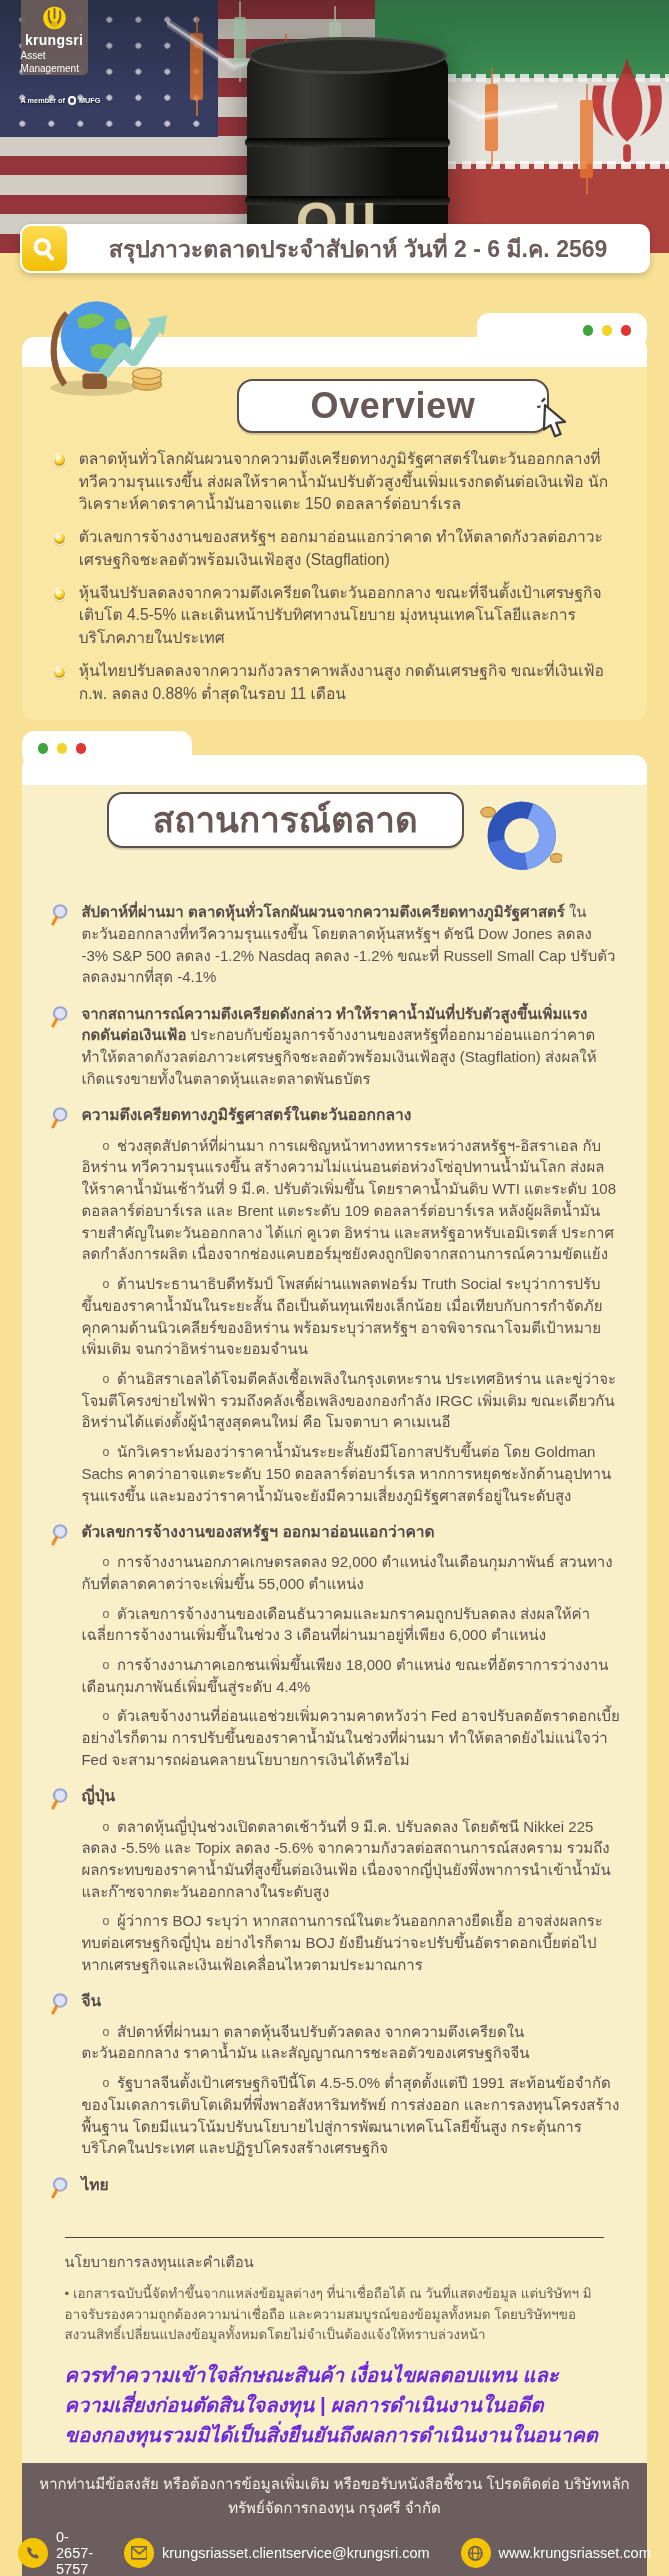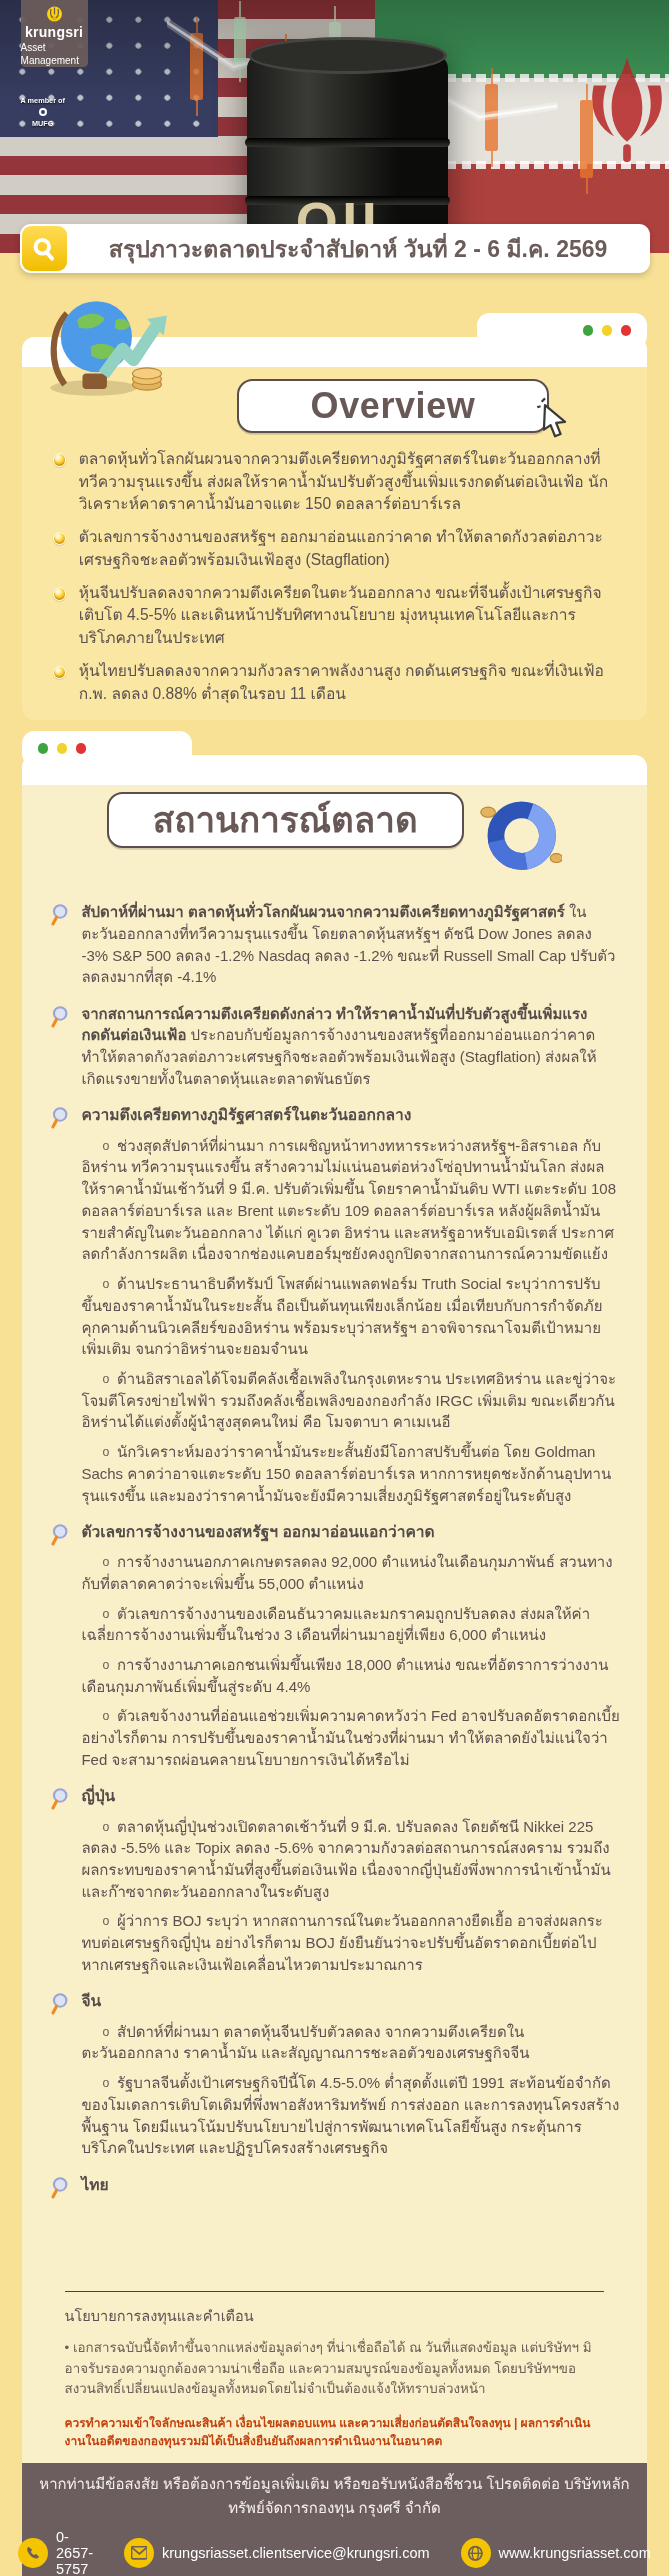--- a/index.html
+++ b/index.html
@@ -26,26 +26,26 @@
   .chartline{ position:absolute; left:167px; top:0; opacity:.9; }
   .barrel{ position:absolute; left:247px; top:54px; width:201px; height:212px;
     background:linear-gradient(90deg,#1c1c1a,#3a3a36 30%,#0c0c0b 75%); border-radius:14.5px; box-shadow:0 0 33px rgba(0,0,0,.45); }
   .barrel .lid{ position:absolute; left:1.1px; right:1.1px; top:-16.7px; height:37px; background:#2c2c29;
     border:3.3px solid #45443f; border-radius:50%; }
   .barrel .rib{ position:absolute; left:-2.2px; right:-2.2px; height:9px; border-radius:4.5px;
     background:linear-gradient(180deg,#000,#34342f); }
   .rib.r1{ top:84px; } .rib.r2{ top:142px; }
   .oil-label{ position:absolute; bottom:14.5px; width:100%; text-align:center; font-size:54px; font-weight:bold;
     color:#D9CBA1; letter-spacing:4.5px; }
-  .brandbox{ position:absolute; left:20.6px; top:0; width:67px; height:67px; background:rgba(106,92,91,.95);
+  .brandbox{ position:absolute; left:20.6px; top:0; width:67px; height:75px; background:rgba(106,92,91,.95);
     border-radius:0 0 4.5px 4.5px; color:#fff; display:flex; flex-direction:column; align-items:center; padding-top:5.6px; z-index:5; }
   .brandbox .bname{ font-size:14px; font-weight:bold; letter-spacing:0.3px; margin-top:2.2px; }
   .brandbox .bsub{ font-size:10px; line-height:1.25; align-self:flex-start; margin-top:2.2px; }
   .member{ position:absolute; left:20.6px; top:96px; z-index:5; color:#fff; font-size:7.3px; font-weight:bold;
-    text-shadow:0 0.6px 1.7px rgba(0,0,0,.8); display:flex; align-items:center; gap:2.8px;flex-direction:column; }
+    text-shadow:0 0.6px 1.7px rgba(0,0,0,.8); display:flex; align-items:center; gap:2.8px; }
   .mufg-ring{ width:8.4px; height:8.4px; border:2.2px solid #fff; border-radius:50%; display:inline-block; }
 
   
   .titlebar{ position:absolute; left:19.5px; right:19.5px; top:224px; height:49px; background:#fff;
     border-radius:11px; display:flex; align-items:center; z-index:30; box-shadow:0 2.8px 6.7px rgba(0,0,0,.18); }
   .search-sq{ width:45px; height:45px; margin-left:2.2px; border-radius:9px; flex:none;
     background:linear-gradient(180deg,#FFDC55,#F2BD00); display:flex; align-items:center; justify-content:center; }
   .titlebar h1{ flex:1; text-align:center; font-size:23px; font-weight:bold; color:#6B5C59; }
 
   
@@ -86,21 +86,21 @@
   .mi .mtext{ flex:1; font-size:15px; line-height:1.45; color:#5C5150; overflow-wrap:break-word; }
   .mi .mtext .b{ font-weight:bold; color:#554B49; }
   .topic-h{ font-weight:bold; font-size:15.6px; color:#554B49; }
   .sub{ margin-top:7.8px; text-indent:21px; }
   .sub .om{ display:inline-block; text-indent:0; font-size:12.3px; color:#6a605e; margin-right:7.8px;
     transform:translateY(-1.1px); }
   .divider{ border:none; border-top:1.1px solid #4a4440; margin:19px 15.6px 0; }
   .disc{ flex:none; padding:12.3px 15.6px 13.4px; }
   .disc .dh{ font-size:14.5px; color:#5C5150; }
   .disc .dp{ font-size:13.4px; color:#6B6157; line-height:1.55; margin-top:11px; }
-  .disc .dw{ font-size:12px; font-weight:bold; color:#c2410c; line-height:1.5; margin-top:13.4px; }
+  .disc .dw{ font-size:20px; font-weight:bold; color:#6d28d9; line-height:1.5; margin-top:13.4px;font-style:italic; }
 
   
   .footer{ flex:none; height:113px; background:#6C5E5E; color:#F5F0EA; padding-top:9px; }
   .f-line{ text-align:center; font-size:15px; }
   .f-contacts{ display:flex; justify-content:center; align-items:center; gap:31px; margin-top:9px; }
   .f-item{ display:flex; align-items:center; gap:7.8px; font-size:14.5px; color:#fff; text-decoration:none; }
   .ycirc{ width:30px; height:30px; border-radius:50%; background:#F5C400; display:flex; align-items:center;
     justify-content:center; flex:none; }
 </style>
 </head>

